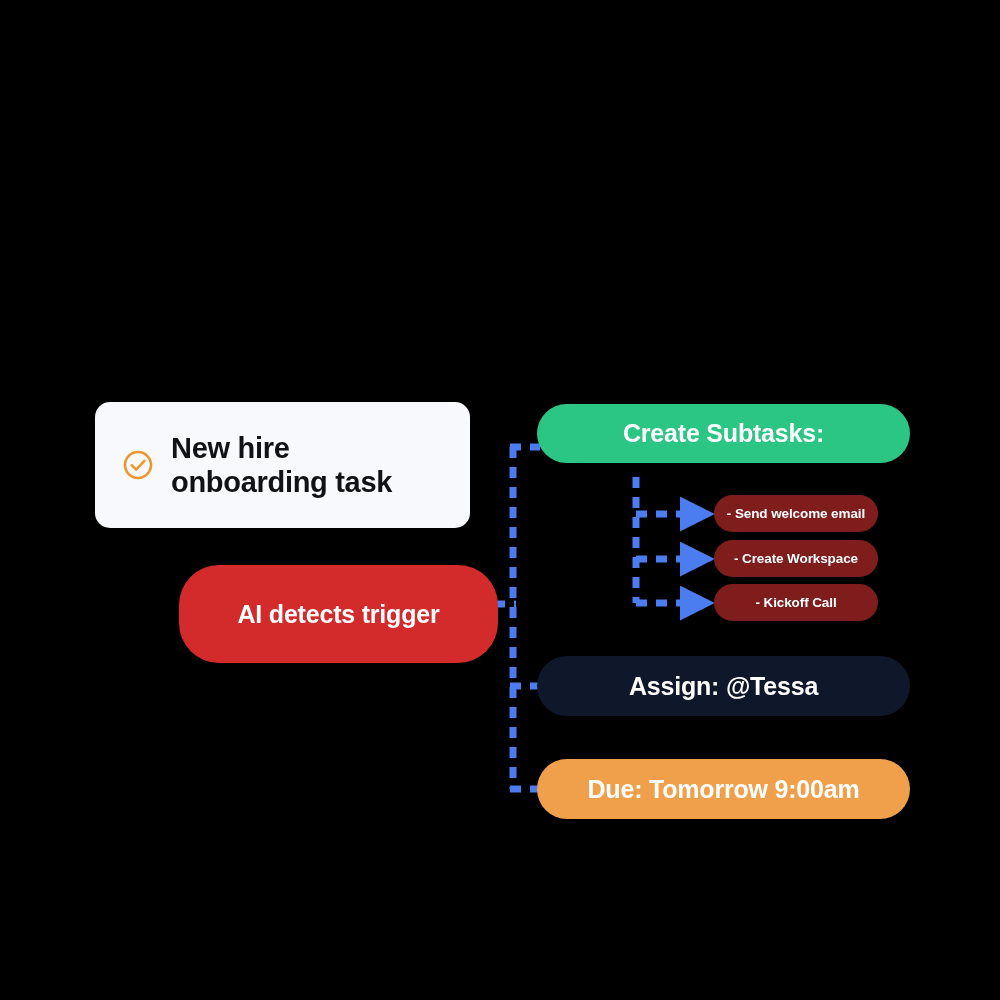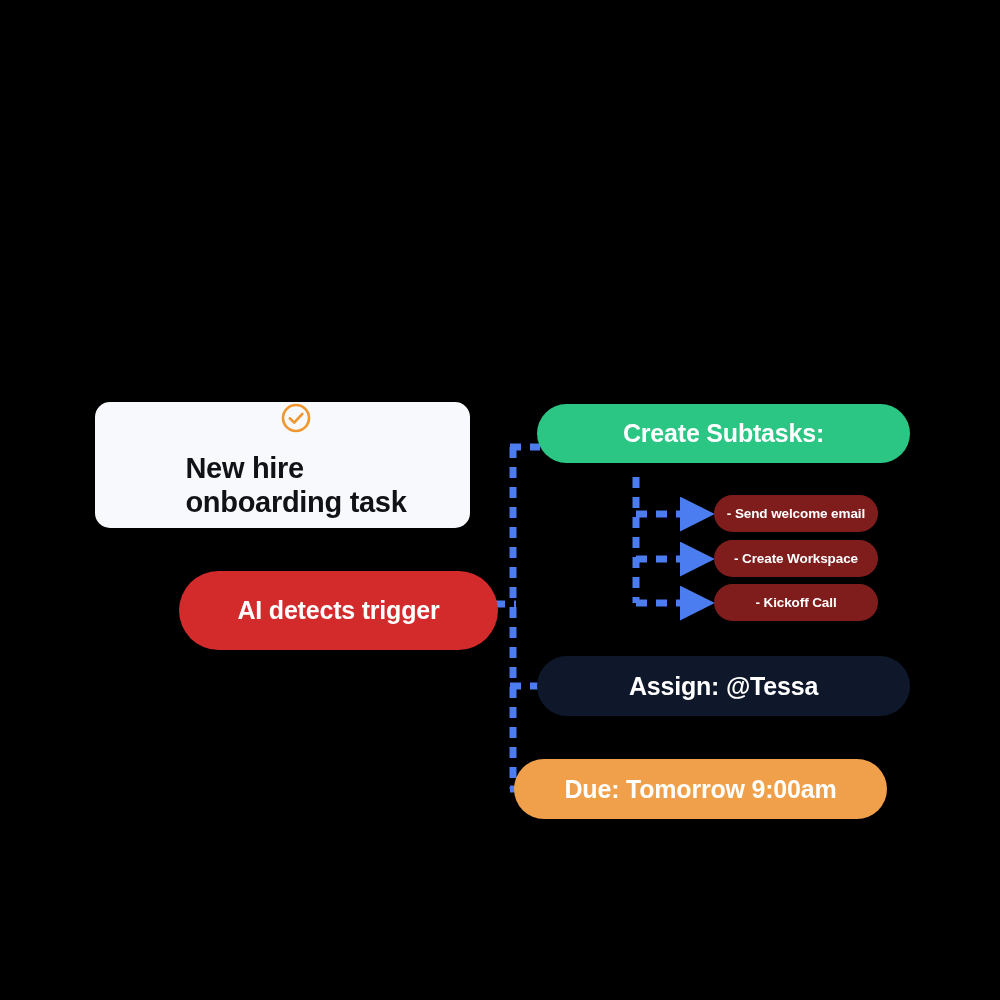--- a/index.html
+++ b/index.html
@@ -34,21 +34,21 @@
 
   
   #task-card {
     left: 95px;
     top: 402px;
     width: 375px;
     height: 126px;
     background: #f8f9fc;
     border-radius: 15px;
     display: flex;
-    flex-direction: column;
+    flex-direction: row;
     align-items: center;
     justify-content: flex-start;
     padding-left: 27px;
     gap: 17px;
   }
   #task-card .check-icon {
     flex: 0 0 auto;
     width: 32px;
     height: 32px;
   }
@@ -59,26 +59,25 @@
     line-height: 1.18;
     text-align: left;
     letter-spacing: -0.3px;
   }
 
   
   #trigger-node {
     left: 179px;
     top: 565px;
     width: 319px;
-    height: 79px;
+    height: 98px;
     background: #d32b2b;
     border-radius: 40px;
     font-size: 25px;
     letter-spacing: -0.2px;
-    margin-top: 6px;
   }
 
   
   #subtasks-node {
     left: 537px;
     top: 404px;
     width: 373px;
     height: 59px;
     background: #2bc584;
     border-radius: 30px;
@@ -107,21 +106,21 @@
     width: 373px;
     height: 60px;
     background: #0f172a;
     border-radius: 30px;
     font-size: 25px;
     letter-spacing: -0.2px;
   }
 
   
   #due-node {
-    left: 514px;
+    left: 537px;
     top: 759px;
     width: 373px;
     height: 60px;
     background: #f0a04b;
     border-radius: 30px;
     font-size: 25px;
     letter-spacing: -0.2px;
   }
 </style>
 </head>

